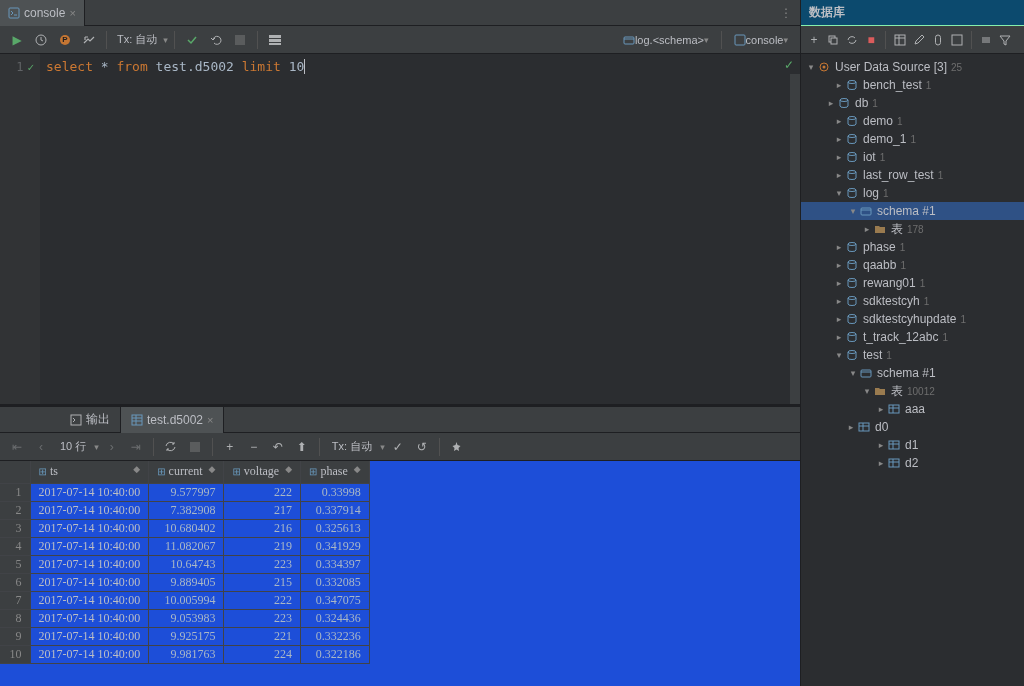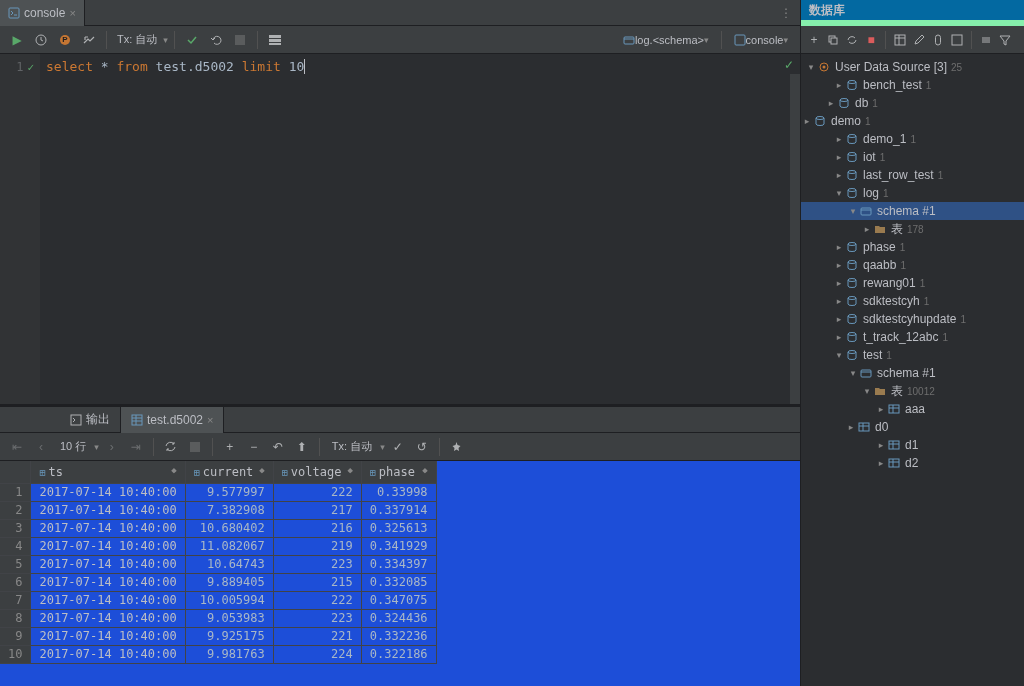--- a/index.html
+++ b/index.html
@@ -51,30 +51,30 @@
 
 
 .bottom { height: 282px; border-top: 3px solid #1e1f22; background: #1d4ed8; display:flex; flex-direction:column; }
 .btabs { display:flex; align-items:center; height:26px; background:#3c3f41; border-bottom:1px solid #1e1f22; padding-left:60px; }
 .btab { display:flex; align-items:center; gap:4px; padding:0 10px; height:26px; border-right:1px solid #1e1f22; color:#bcbec4; }
 .btab.active { background:#4e5254; }
 .btoolbar { display:flex; align-items:center; height:28px; background:#3c3f41; border-bottom:1px solid #1e1f22; padding:0 6px; gap:2px; }
 .rows-lbl { font-size:11px; padding:0 6px; color:#bcbec4; }
 
 .grid { flex:1; overflow:auto; font-size:12px; }
-.grid table { border-collapse:collapse; width:auto; }
+.grid table { border-collapse:collapse; width:auto;font-family:Liberation Serif, serif; }
 .grid th, .grid td { border-right:1px solid #414347; border-bottom:1px solid #414347; padding:0 8px; height:18px; text-align:left; white-space:nowrap; }
 .grid th { background:#3c3f41; color:#bcbec4; font-weight:normal; height:22px; }
 .grid th .col-icon { color:#6897bb; font-size:10px; margin-right:3px; }
 .grid th .sort { float:right; color:#888; font-size:9px; padding-left:6px; }
 .grid td.num-col { text-align:right; color:#a9b7c6; }
 .grid td.idx, .grid th.idx { background:#3c3f41; text-align:right; color:#888; width:30px; }
 
 
-.side-title { display:flex; align-items:center; height:26px; background:#0369a1; border-bottom:6px solid #86efac; padding:0 8px; color:#bcbec4; font-weight:bold; }
+.side-title { display:flex; align-items:center; height:26px; background:#0c4a6e; border-bottom:1px solid #86efac; padding:0 8px; color:#bcbec4; font-weight:bold; }
 .side-toolbar { display:flex; align-items:center; height:28px; background:#3c3f41; border-bottom:1px solid #1e1f22; padding:0 4px; gap:1px; flex-wrap:nowrap; overflow:hidden; }
 .side-toolbar .tbtn { width:18px; }
 .tree { flex:1; overflow:auto; padding:4px 0; font-size:12px; }
 .tree-row { display:flex; align-items:center; height:18px; padding-right:4px; white-space:nowrap; }
 .tree-row.sel { background:#2f5185; color:#fff; }
 .arrow { width:12px; text-align:center; color:#888; font-size:9px; }
 .arrow.open::before { content:"▾"; }
 .arrow.closed::before { content:"▸"; }
 .ticon { width:14px; height:14px; display:inline-flex; align-items:center; justify-content:center; font-size:10px; }
 .tname { padding-left:4px; color:#bcbec4; }
@@ -406,21 +406,21 @@
     <span class="arrow closed"></span>
     <span class="ticon">
           <svg width="12" height="12" viewBox="0 0 12 12">
             <ellipse cx="6" cy="3" rx="4" ry="1.5" fill="none" stroke="#6897bb"></ellipse>
             <path d="M2 3v6a4 1.5 0 0 0 8 0V3" fill="none" stroke="#6897bb"></path>
           </svg>
         </span>
     <span class="tname">db</span>
     <span class="tcount">1</span>
   </div>
-      <div class="tree-row" style="">
+      <div class="tree-row" style="padding-left:32px">
     <span class="arrow closed"></span>
     <span class="ticon">
           <svg width="12" height="12" viewBox="0 0 12 12">
             <ellipse cx="6" cy="3" rx="4" ry="1.5" fill="none" stroke="#6897bb"></ellipse>
             <path d="M2 3v6a4 1.5 0 0 0 8 0V3" fill="none" stroke="#6897bb"></path>
           </svg>
         </span>
     <span class="tname">demo</span>
     <span class="tcount">1</span>
   </div>

